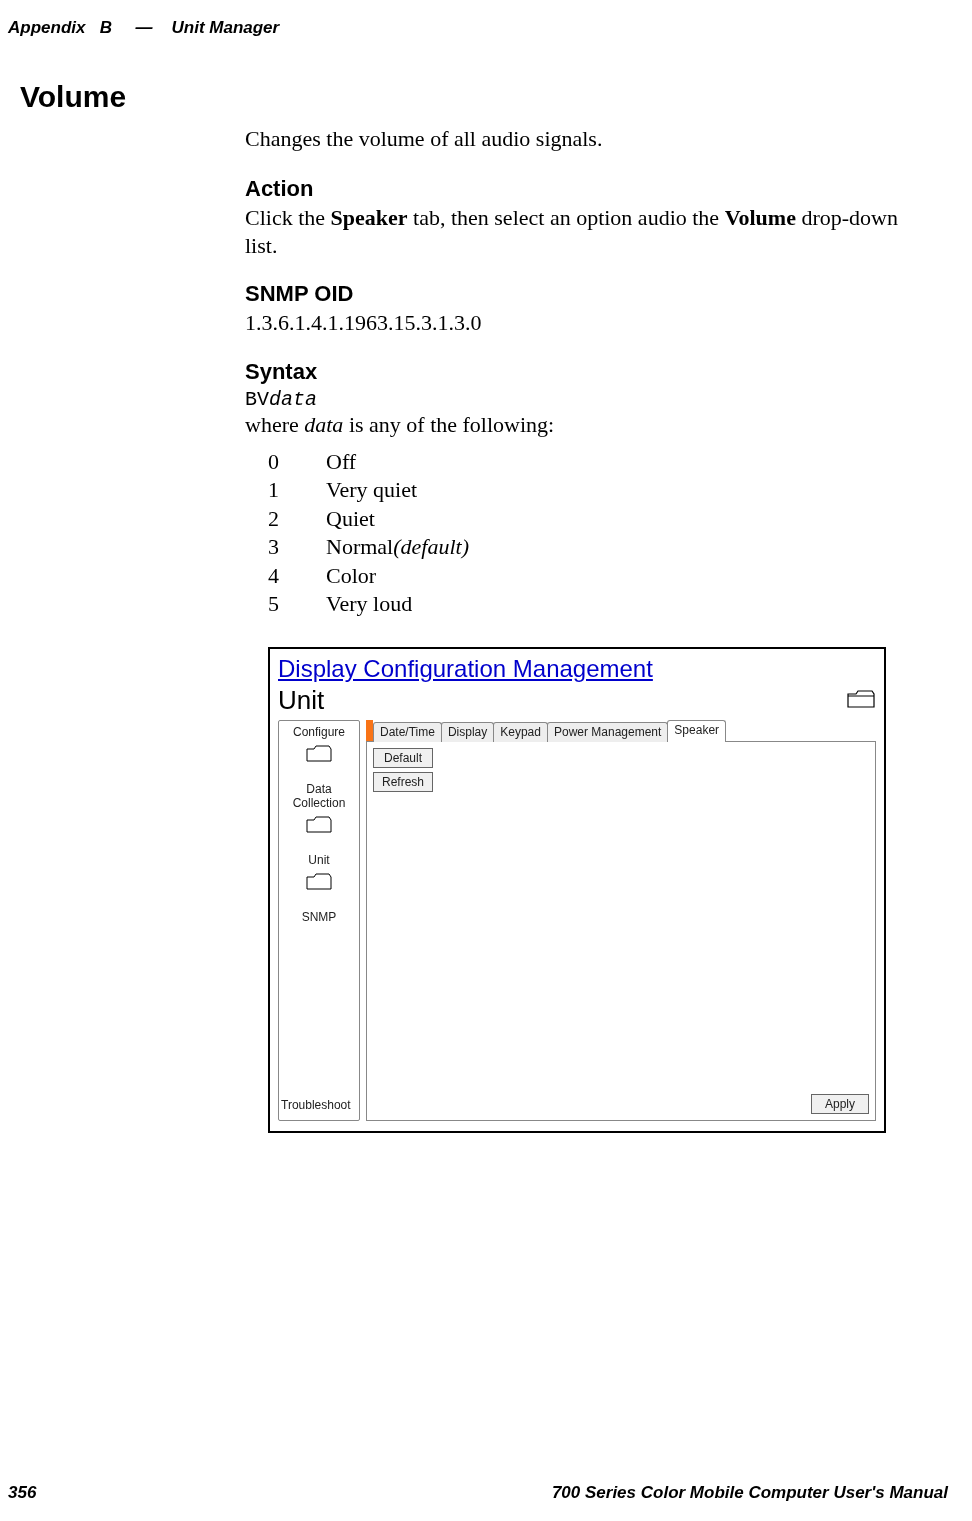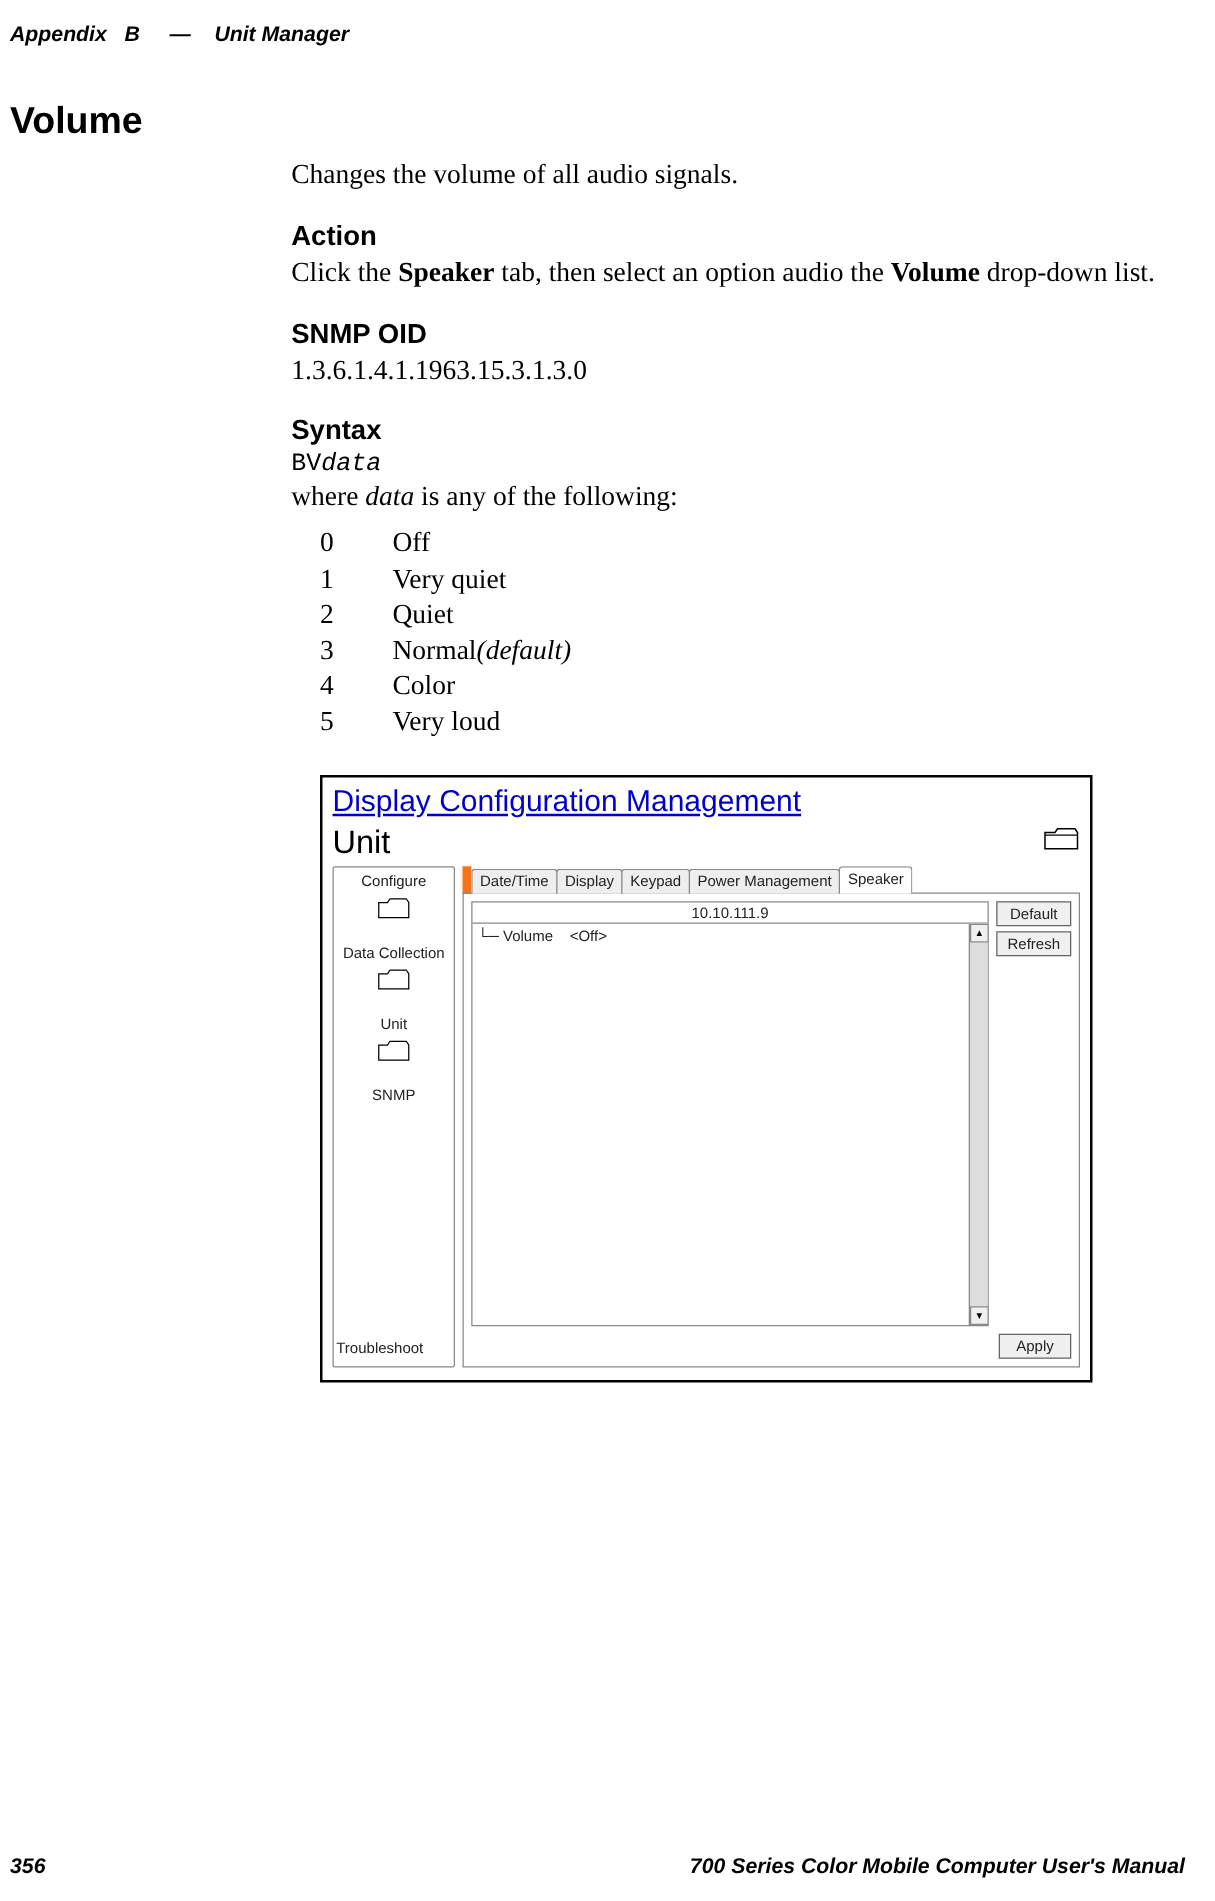--- a/index.html
+++ b/index.html
@@ -22,21 +22,21 @@
       font-family: Arial, sans-serif;
       font-weight: bold;
       font-style: italic;
       font-size: 17px;
     }
     .content {
       position: absolute;
       top: 80px;
       left: 0;
       right: 0;
-      padding: 0 40px 0 8px;
+      padding: 0 40px 0 20px;
     }
     .h1 {
       font-family: Arial, sans-serif;
       font-weight: bold;
       font-size: 30px;
       margin-bottom: 10px;
     }
     .section-intro {
       margin-left: 225px;
       font-size: 22px;
@@ -108,21 +108,21 @@
     }
     .folder-icon {
       width: 30px;
       height: 22px;
     }
     .scr-body {
       display: flex;
       gap: 6px;
     }
     .sidebar {
-      width: 98px;
+      width: 82px;
       border: 1px solid #888;
       border-radius: 2px;
       padding: 4px 2px;
       display: flex;
       flex-direction: column;
       align-items: center;
     }
     .sidebar .side-item {
       width: 100%;
       text-align: center;
@@ -359,33 +359,20 @@
       <div class="main-area">
         <div class="tabs">
           <div class="tab">Date/Time</div>
           <div class="tab">Display</div>
           <div class="tab">Keypad</div>
           <div class="tab">Power Management</div>
           <div class="tab active">Speaker</div>
         </div>
         <div class="tab-content">
           <div class="content-row">
-            <div class="tree-panel">
-              <div class="tree-header">10.10.111.9</div>
-              <div class="tree-body">
-                <span>└─</span>
-                <span>Volume</span>
-                <span>&nbsp;&nbsp;</span>
-                <span>&lt;Off&gt;</span>
-              </div>
-              <div class="scrollbar">
-                <div class="scrollbtn top">▴</div>
-                <div class="scrollbtn bot">▾</div>
-              </div>
-            </div>
             <div class="right-buttons">
               <div class="btn">Default</div>
               <div class="btn">Refresh</div>
             </div>
           </div>
           <div class="apply-row">
             <div class="btn">Apply</div>
           </div>
         </div>
       </div>

